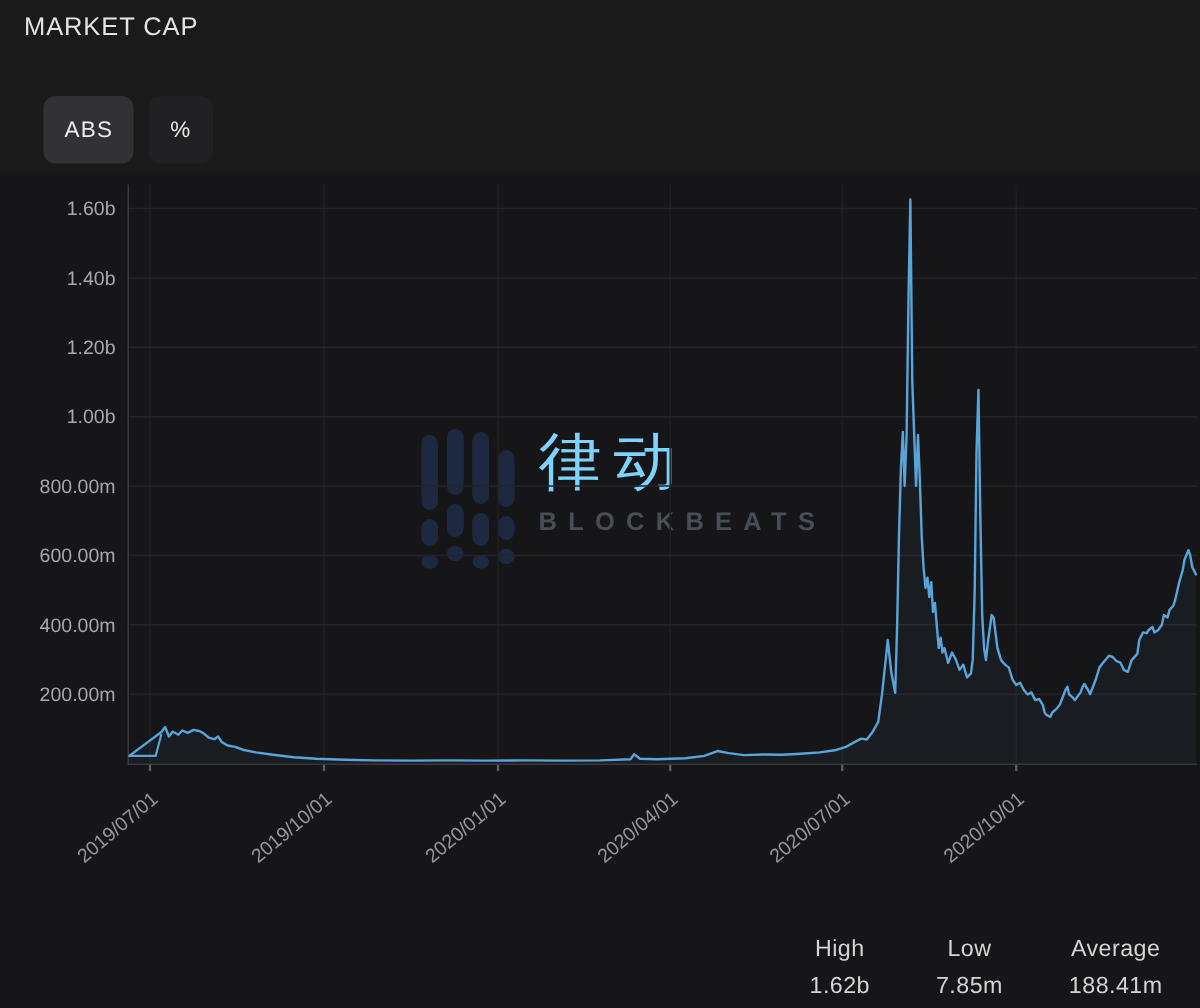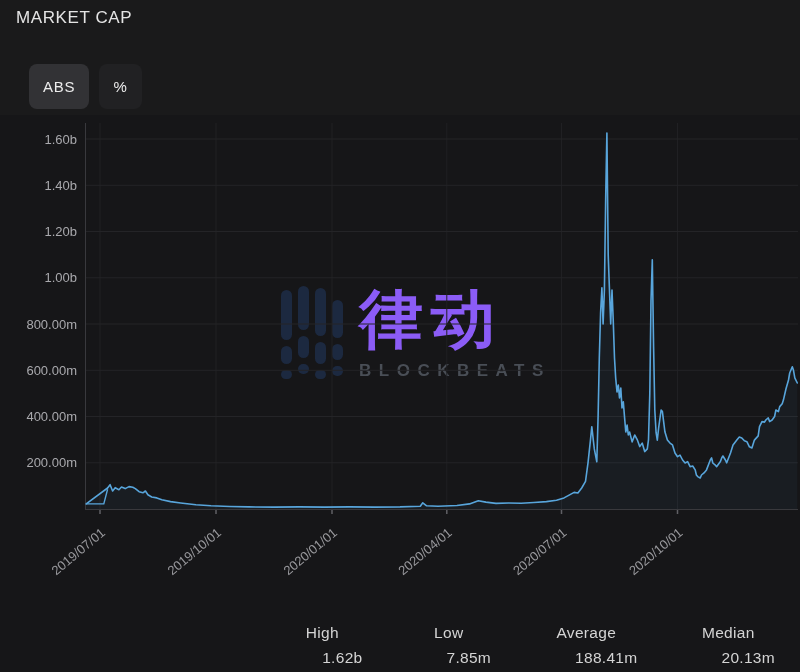--- a/index.html
+++ b/index.html
@@ -14,29 +14,29 @@
        font-family:"Liberation Sans",sans-serif;white-space:nowrap;}
   .btn.selected{background:#323235;}
   .mode-group{display:flex;gap:10px;margin-left:4px;align-items:flex-end;}
   
   .watermark{position:absolute;left:281px;top:286px;display:flex;gap:16px;
              align-items:flex-start;z-index:1;}
   .wm-logo{display:flex;gap:6px;}
   .wm-col{display:flex;flex-direction:column;gap:6px;}
   .wm-seg{width:11px;border-radius:6px;background:#1c2940;}
   .wm-text{display:flex;flex-direction:column;}
-  .wm-cjk{font-size:64px;line-height:1.05;color:#8b5cf6;font-weight:700;letter-spacing:8px;}
+  .wm-cjk{font-size:42px;line-height:1.05;color:#7dd3fc;font-weight:400;letter-spacing:8px;}
   .wm-latin{font-size:17px;color:#494e56;letter-spacing:7.5px;margin-top:8px;font-weight:600;}
   
   .chart-layer{position:absolute;left:0;top:0;z-index:2;}
   
   .stats{position:absolute;top:624px;right:25px;display:flex;gap:44px;z-index:3;}
   .stat{text-align:center;}
   .stat-label{font-size:15.5px;color:#d4d4d4;letter-spacing:.3px;}
-  .stat-value{font-size:15.5px;color:#d4d4d4;margin-top:7px;letter-spacing:.3px;margin-left:40px;}
+  .stat-value{font-size:15.5px;color:#d4d4d4;margin-top:7px;letter-spacing:.3px;}
 </style>
 </head>
 <body>
 
 <div class="page">
   <div class="header-band"></div>
 
   <div class="page-title">MARKET CAP</div>
 
   <div class="toolbar">
@@ -123,18 +123,14 @@
         <div class="stat-value">1.62b</div>
       </div>
       <div class="stat">
         <div class="stat-label">Low</div>
         <div class="stat-value">7.85m</div>
       </div>
       <div class="stat">
         <div class="stat-label">Average</div>
         <div class="stat-value">188.41m</div>
       </div>
-      <div class="stat">
-        <div class="stat-label">Median</div>
-        <div class="stat-value">20.13m</div>
-      </div>
     </div>
 </div>
 
 </body></html>

